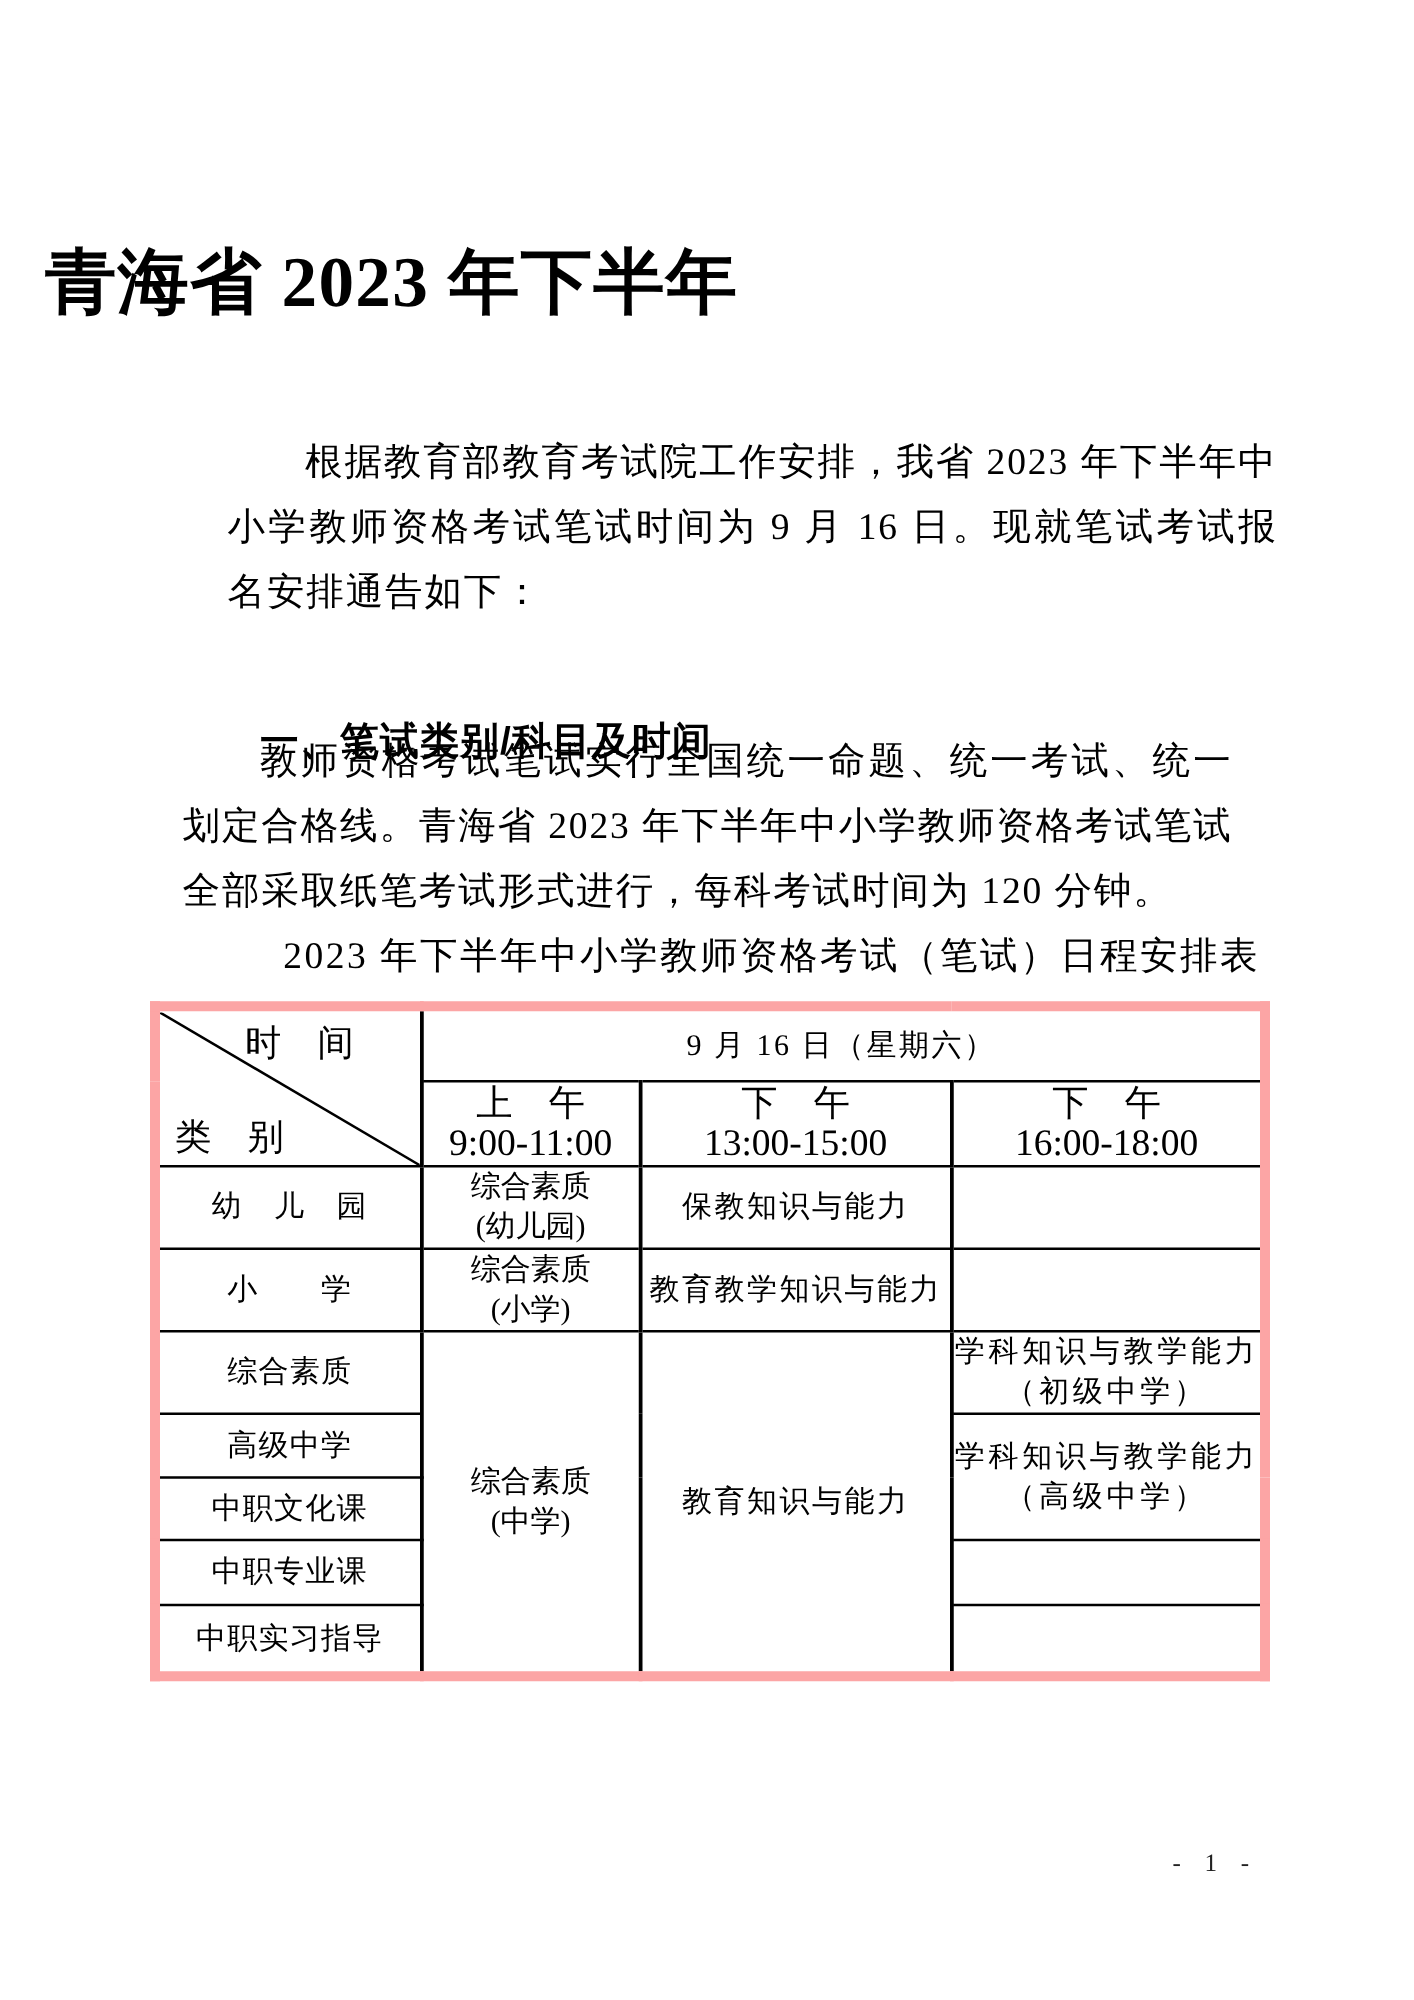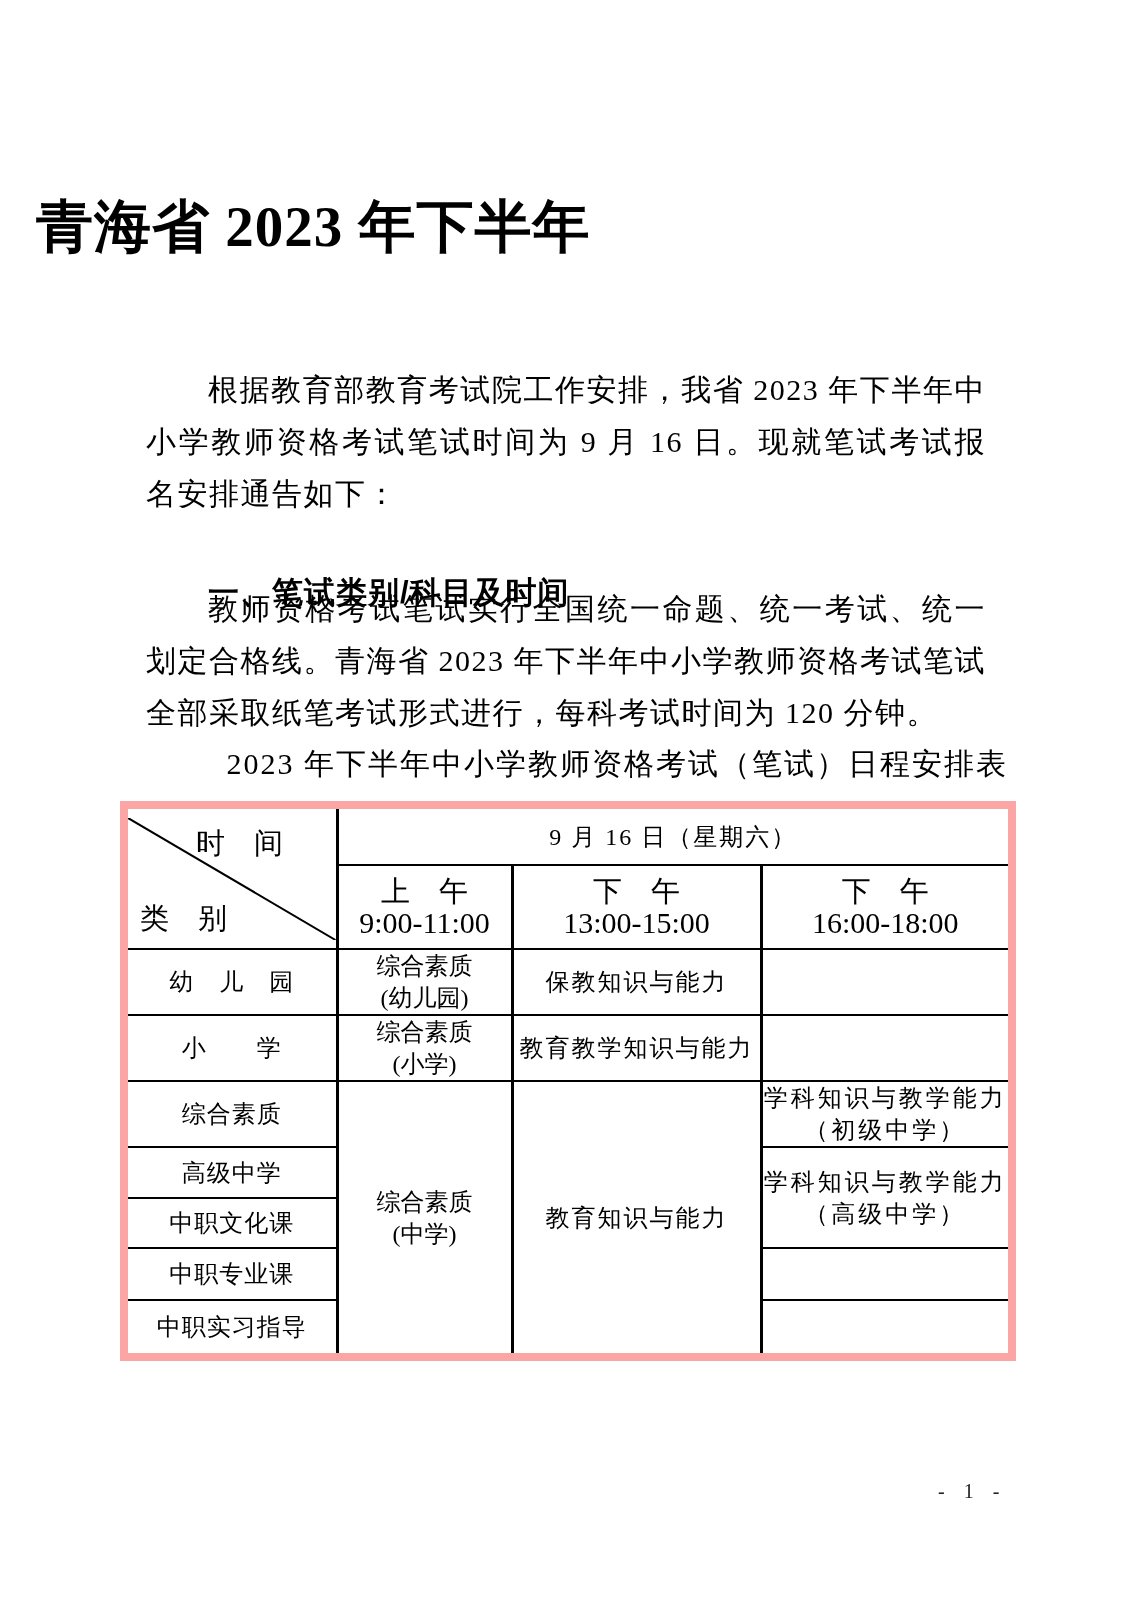--- a/index.html
+++ b/index.html
@@ -30,21 +30,21 @@
   .para {
     position: absolute;
     left: 146px;
     width: 840px;
     font-size: 30px;
     line-height: 52px;
     text-align: justify;
     text-indent: 62px;
     letter-spacing: 1.5px;
   }
-  .para-intro { top: 364px; }
+  .para-intro { top: 344px; margin-left: 36px; }
   .section-heading {
     position: absolute;
     top: 540px;
     left: 146px;
     width: 840px;
     text-indent: 62px;
     font-size: 31px;
     font-weight: 700;
     font-family: "Liberation Sans", sans-serif;
     letter-spacing: 1px;
@@ -146,21 +146,21 @@
           <div class="corner-inner">
             <svg viewBox="0 0 100 100" preserveAspectRatio="none">
               <line x1="0" y1="0" x2="100" y2="100" stroke="#000" stroke-width="2" vector-effect="non-scaling-stroke"></line>
             </svg>
             <span class="corner-time">时　间</span>
             <span class="corner-cat">类　别</span>
           </div>
         </td>
         <td class="date-cell" colspan="3">9 月 16 日（星期六）</td>
       </tr>
-      <tr style="height:84px">
+      <tr style="height:68px">
         <td class="thickB">
           <div class="session-period">上　午</div>
           <div class="session-time">9:00-11:00</div>
         </td>
         <td class="thickB">
           <div class="session-period">下　午</div>
           <div class="session-time">13:00-15:00</div>
         </td>
         <td class="thickB thickL">
           <div class="session-period">下　午</div>

